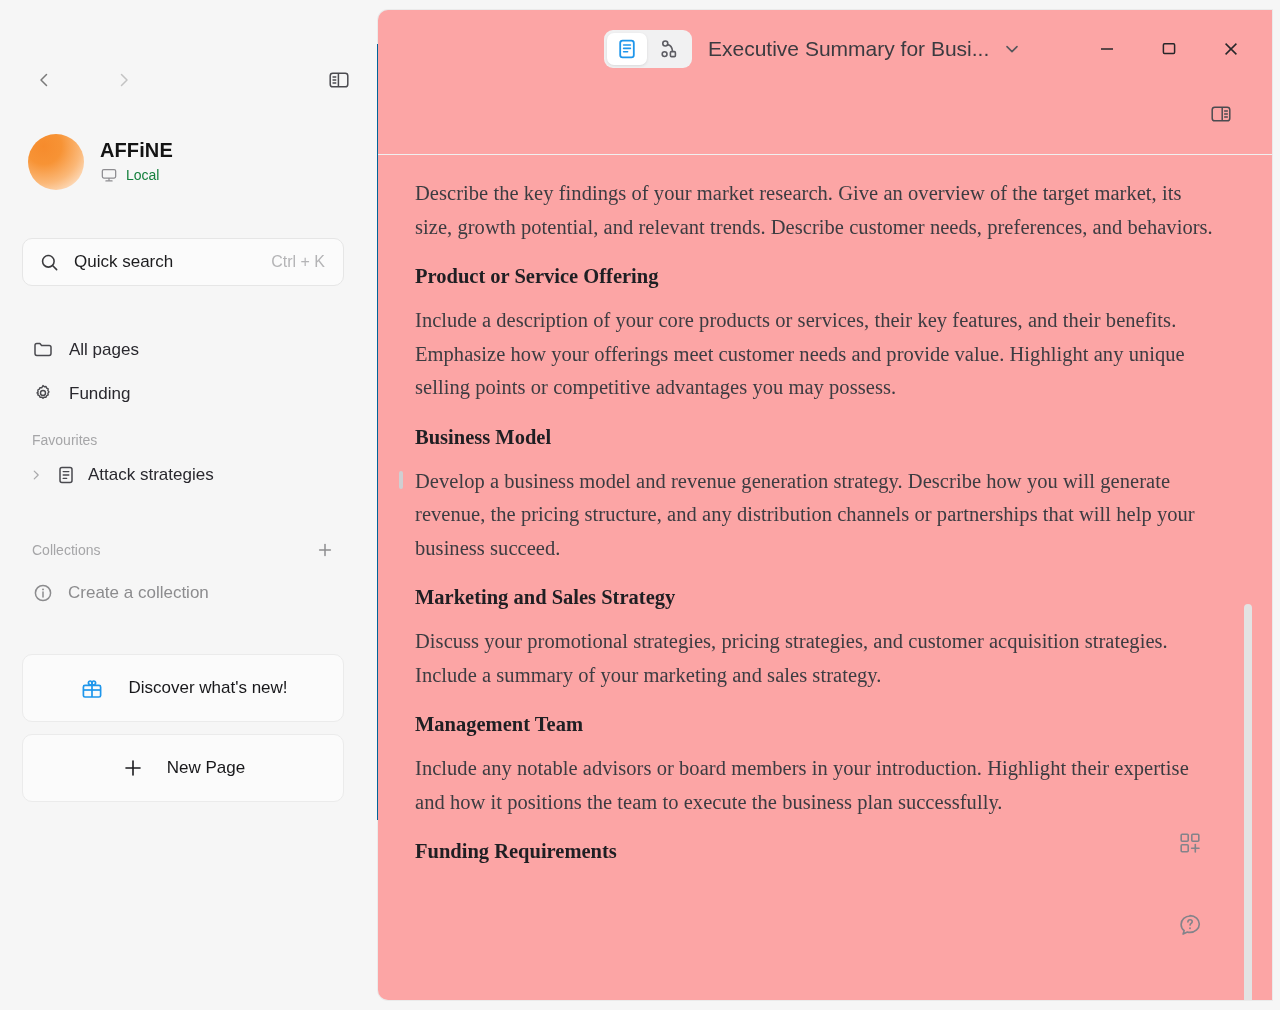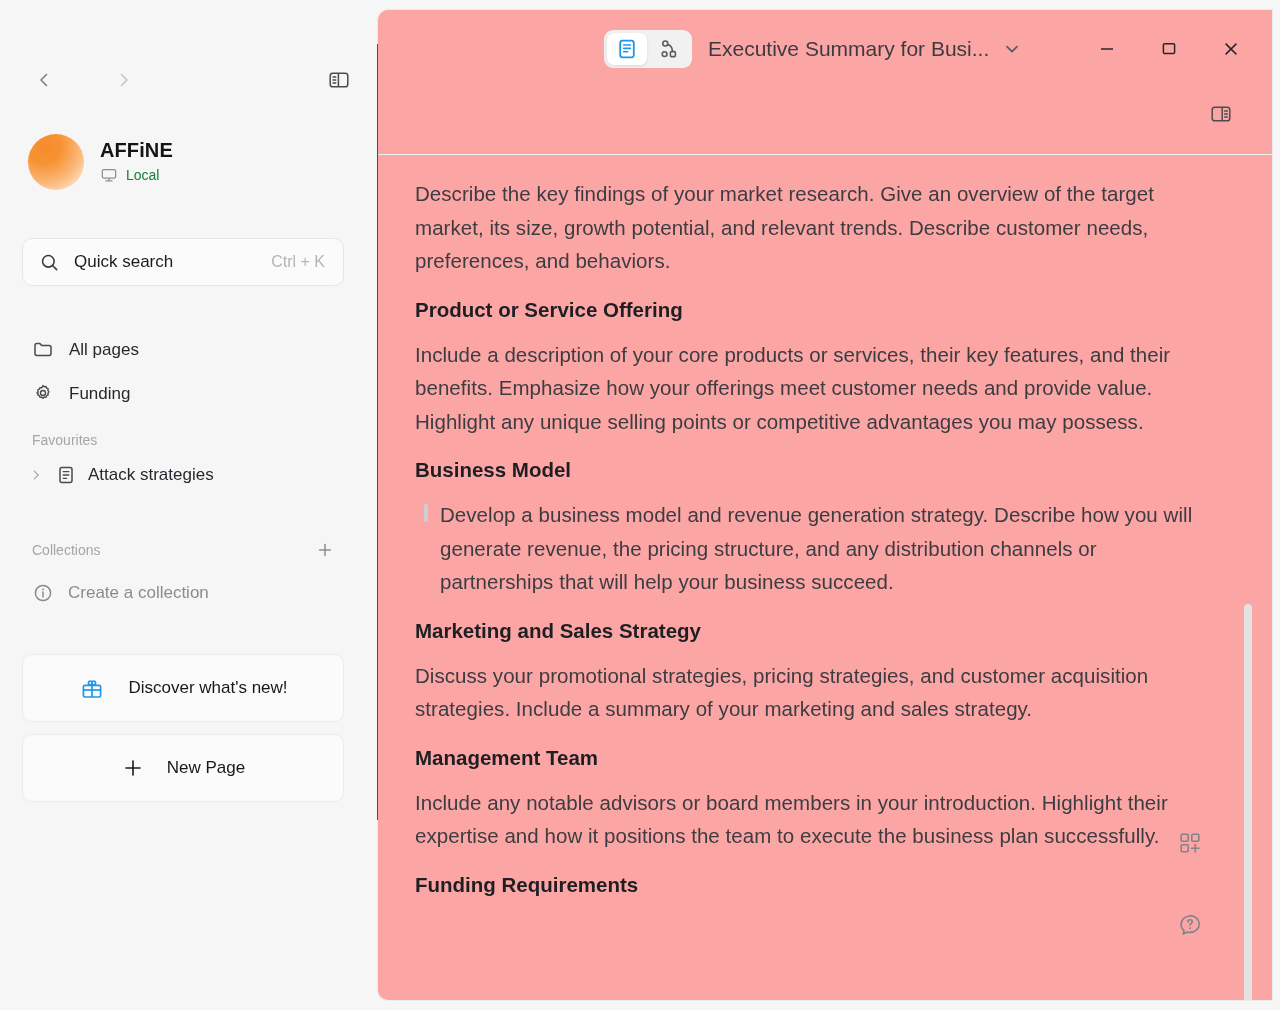--- a/index.html
+++ b/index.html
@@ -261,40 +261,41 @@
     cursor: pointer;
     border-radius: 6px;
   }
 
   
   .doc-body {
     position: relative;
     height: 845px;
     padding: 22px 0 0 0;
     overflow: hidden;
+    font-family: Liberation Serif, serif;
   }
   .doc-col {
     width: 800px;
     margin-left: 37px;
   }
   .para {
     font-size: 20.5px;
     line-height: 33.5px;
     color: #3c3c41;
     margin: 0 0 17px 0;
     letter-spacing: .05px;
   }
   .heading {
     font-size: 20.5px;
     line-height: 30px;
     font-weight: 700;
     color: #1f1f23;
     margin: 10px 0 13px 0;
   }
-  .para.flagged { position: relative; margin-left: 25px; }
+  .para.flagged { position: relative; }
   .para.flagged::before {
     content: "";
     position: absolute;
     left: -16px; top: 6px;
     width: 4px; height: 18px;
     background: #cfcfd2;
     border-radius: 2px;
   }
 
   .float-actions {

